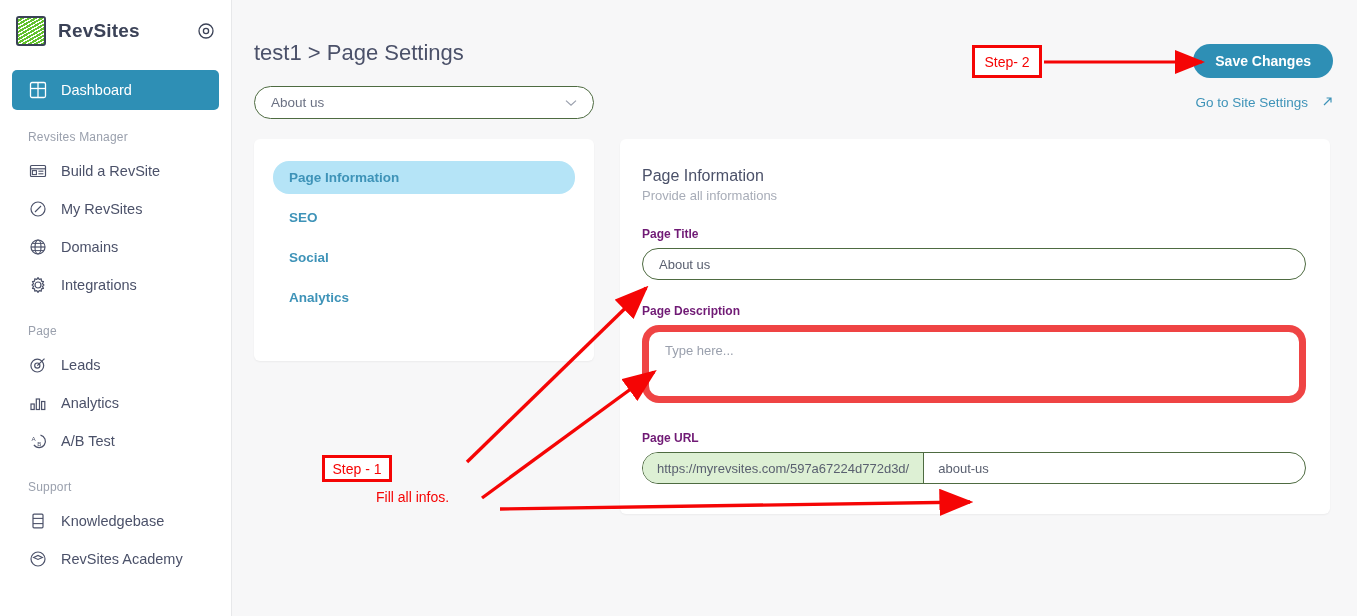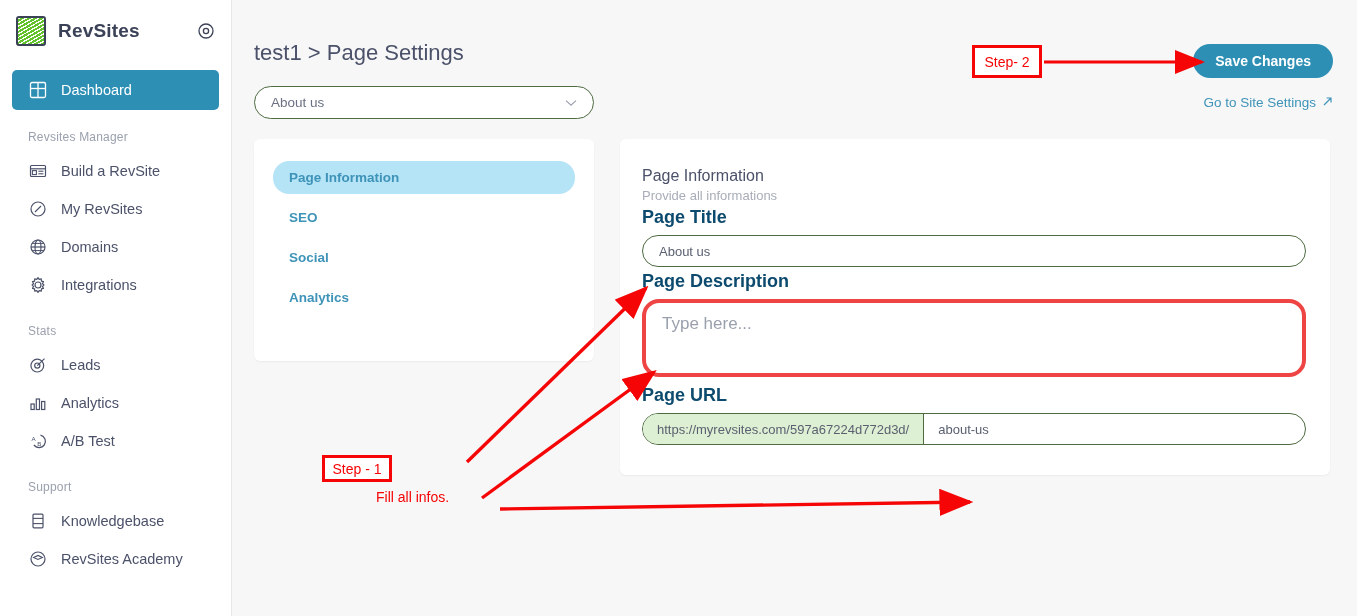--- a/index.html
+++ b/index.html
@@ -96,21 +96,21 @@
     width: 340px; height: 33px;
     border: 1px solid #4e6b41; border-radius: 17px;
     background: #fff;
     display: flex; align-items: center;
     padding: 0 16px; color: #6b7183; font-size: 13.5px;
     cursor: pointer;
   }
   .page-select .chev { margin-left: auto; color: #9aa0ad; font-size: 11px; }
   .site-settings-link {
     color: #3e93b8; font-size: 13.5px; cursor: pointer;
-    display: flex; align-items: center; gap: 6px;
+    display: flex; align-items: center; gap: 14px;
   }
 
   .panels {
     display: flex; gap: 26px;
     padding: 20px 22px 0 22px;
     align-items: flex-start;
   }
   .card {
     background: #fff; border-radius: 6px;
     box-shadow: 0 1px 2px rgba(0,0,0,.05);
@@ -120,35 +120,35 @@
     font-size: 13.5px; font-weight: bold; color: #3e93b8;
     padding: 9px 16px; border-radius: 16px;
     margin-bottom: 7px; cursor: pointer;
   }
   .tab-item.active { background: #b5e4f7; }
 
   .form-card { width: 710px; padding: 28px 24px 30px 22px; }
   .form-title { font-size: 16px; color: #4b5169; }
   .form-sub { font-size: 13px; color: #a8adb8; margin-top: 3px; }
   .field-label {
-    font-size: 18px; font-weight: bold; color: #0c4a6e;
-    margin: 4px 0 7px 0;
+    font-size: 12px; font-weight: bold; color: #701a75;
+    margin: 24px 0 7px 0;
   }
   .text-input {
     width: 100%; height: 32px;
     border: 1px solid #4e6b41; border-radius: 17px;
     padding: 0 16px; font-size: 13px; color: #5a6070;
     font-family: "Liberation Sans", sans-serif;
     background: #fff; outline: none;
   }
   .text-input::placeholder { color: #9aa0ad; }
   .text-area {
     width: 100%; height: 78px;
-    border: 4px solid #ef4444; border-radius: 17px;
-    padding: 11px 16px; font-size: 17px; color: #5a6070;
+    border: 7px solid #ef4444; border-radius: 17px;
+    padding: 11px 16px; font-size: 13px; color: #5a6070;
     font-family: "Liberation Sans", sans-serif;
     background: #fff; outline: none; resize: none;
   }
   .text-area::placeholder { color: #9aa0ad; }
   .url-group {
     display: flex; align-items: stretch;
     border: 1px solid #4e6b41; border-radius: 17px;
     height: 32px; overflow: hidden; background: #fff;
   }
   .url-prefix {
@@ -252,21 +252,21 @@
     <div class="nav-item">
       <span class="ico">
         <svg width="18" height="18" viewBox="0 0 18 18">
           <circle cx="9" cy="9" r="3" fill="none" stroke="#4b5169" stroke-width="1.2"></circle>
           <path d="M9 1.6 L10.2 3.4 L12.3 2.9 L12.4 5.1 L14.5 5.6 L13.4 7.5 L14.9 9 L13.4 10.5 L14.5 12.4 L12.4 12.9 L12.3 15.1 L10.2 14.6 L9 16.4 L7.8 14.6 L5.7 15.1 L5.6 12.9 L3.5 12.4 L4.6 10.5 L3.1 9 L4.6 7.5 L3.5 5.6 L5.6 5.1 L5.7 2.9 L7.8 3.4 Z" fill="none" stroke="#4b5169" stroke-width="1.15" stroke-linejoin="round"></path>
         </svg>
       </span>
       <span>Integrations</span>
     </div>
 
-    <div class="nav-group-title">Stats</div>
+    <div class="nav-group-title">Page</div>
 
     <div class="nav-item">
       <span class="ico">
         <svg width="18" height="18" viewBox="0 0 18 18">
           <circle cx="8.3" cy="9.6" r="6.4" fill="none" stroke="#4b5169" stroke-width="1.2"></circle>
           <circle cx="8.3" cy="9.6" r="2.6" fill="none" stroke="#4b5169" stroke-width="1.2"></circle>
           <line x1="8.3" y1="9.6" x2="15.5" y2="2.6" stroke="#4b5169" stroke-width="1.2"></line>
         </svg>
       </span>
       <span>Leads</span>

